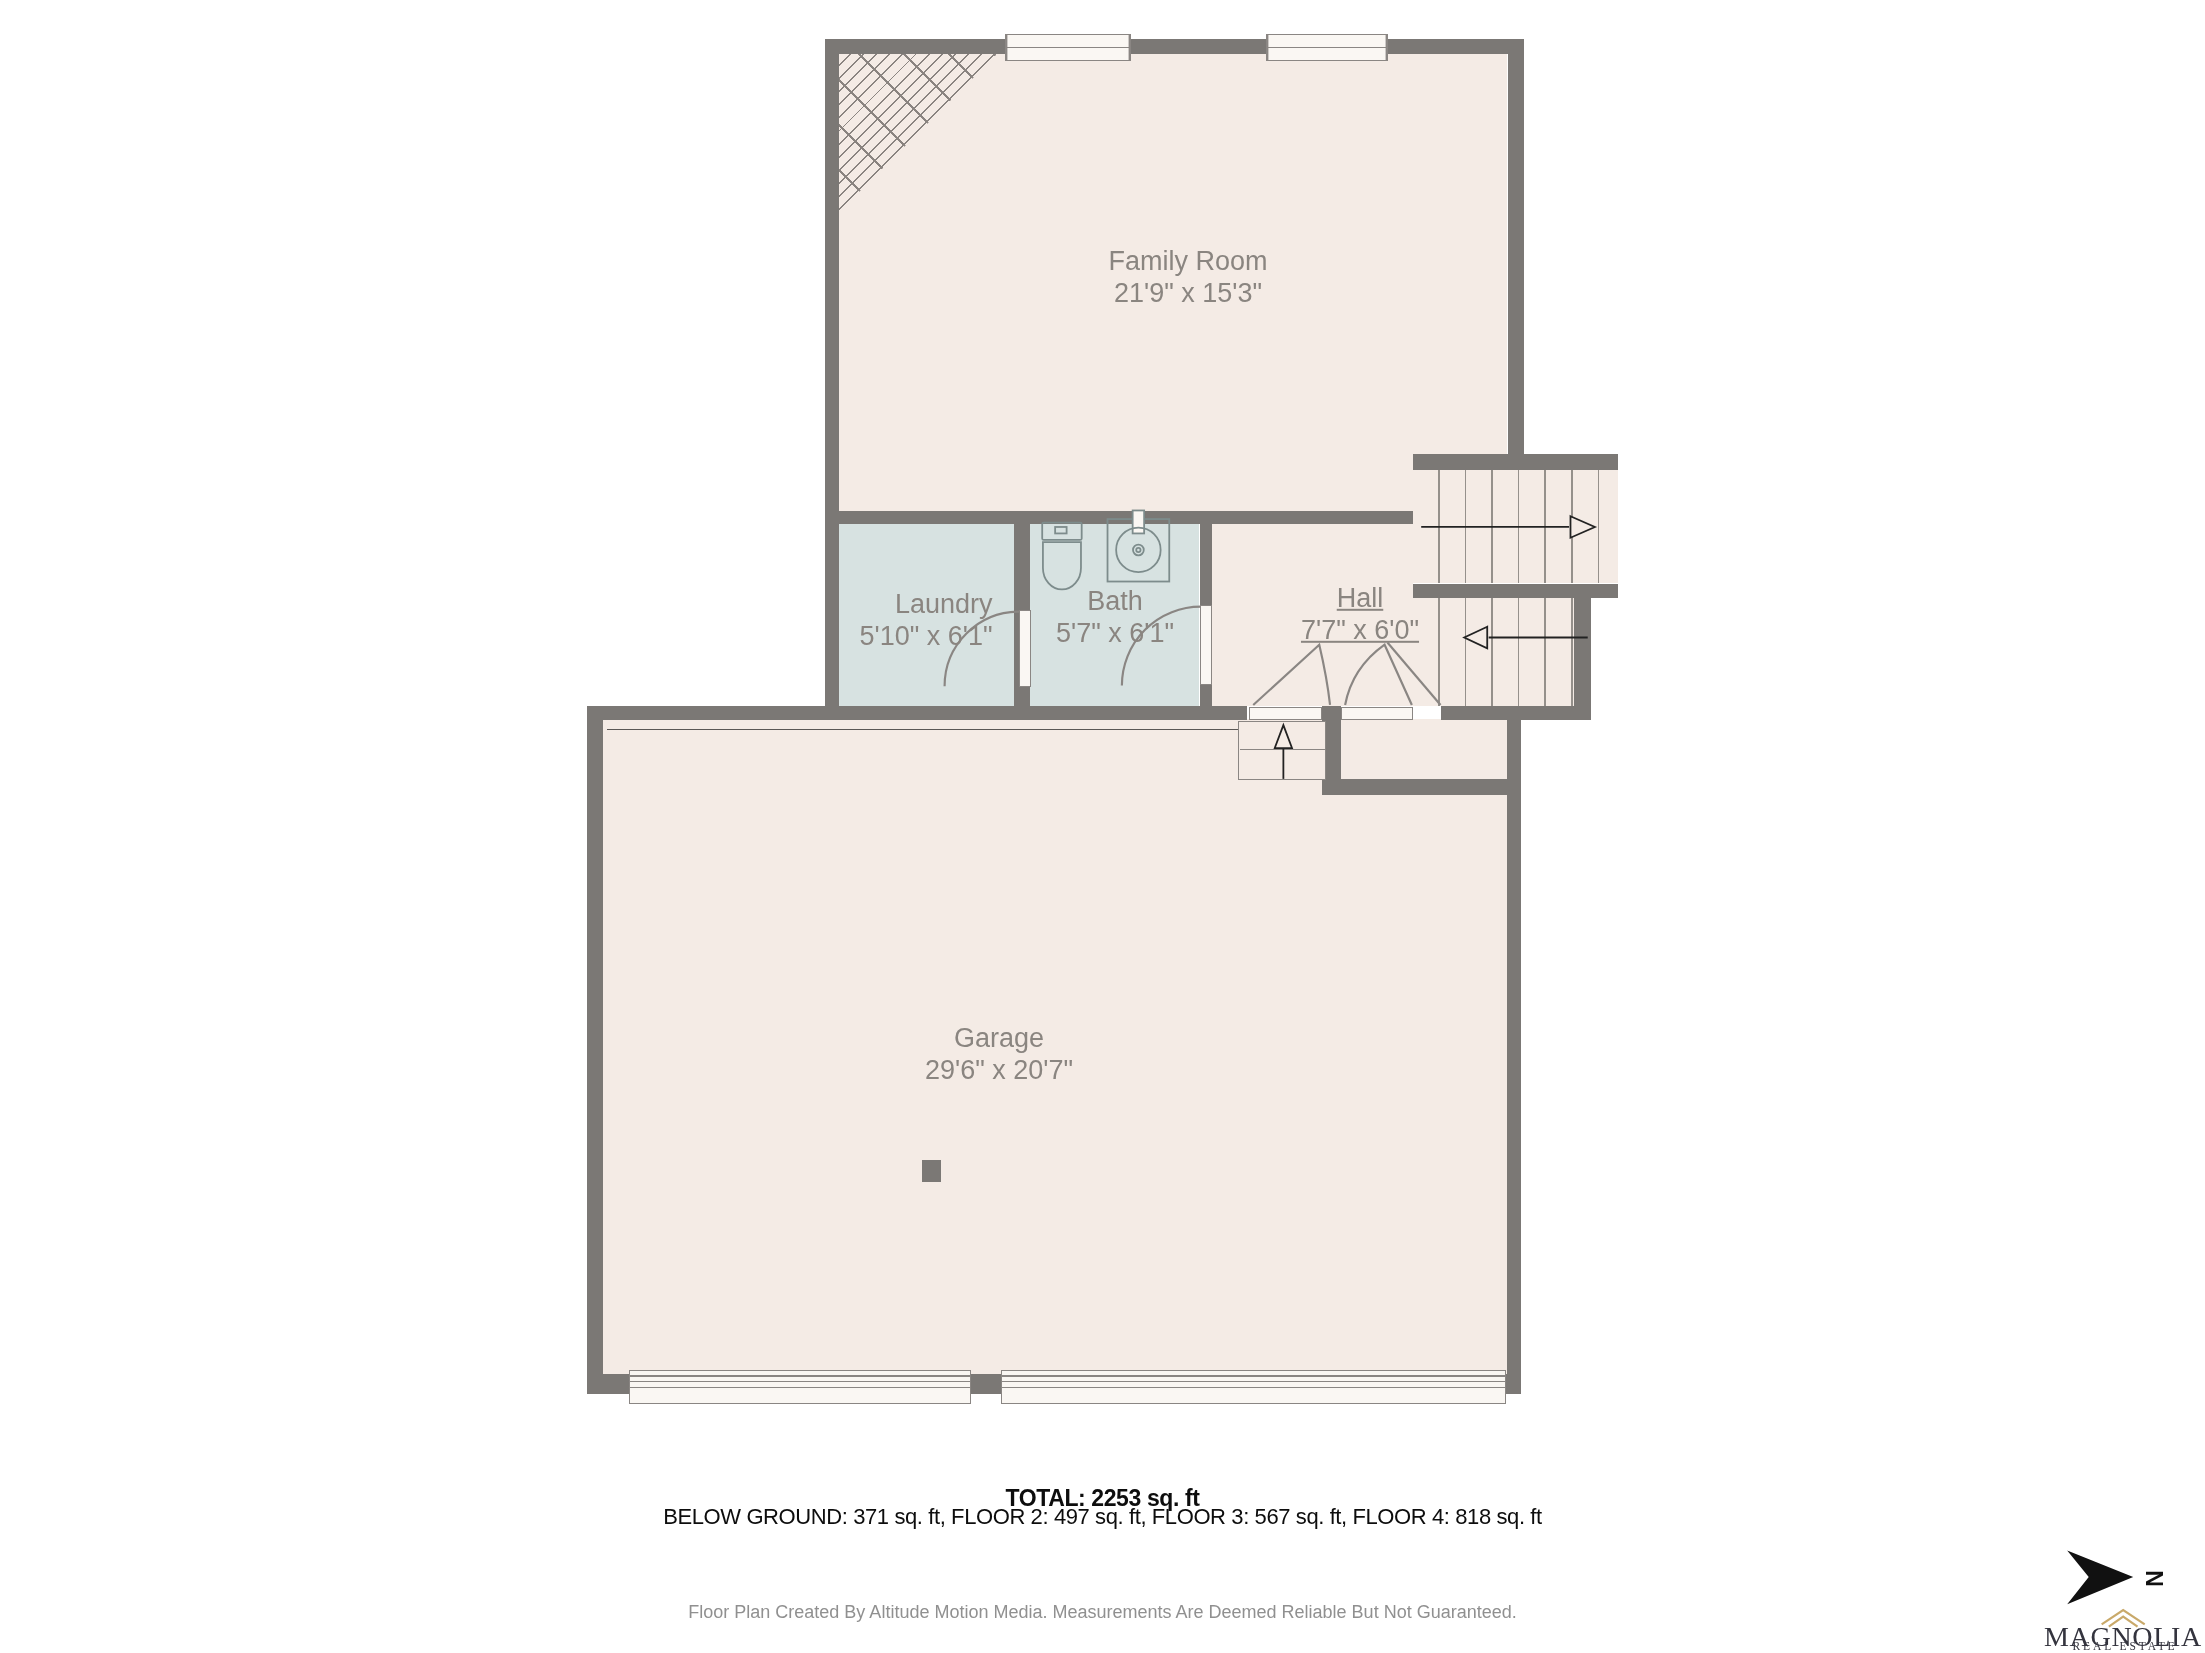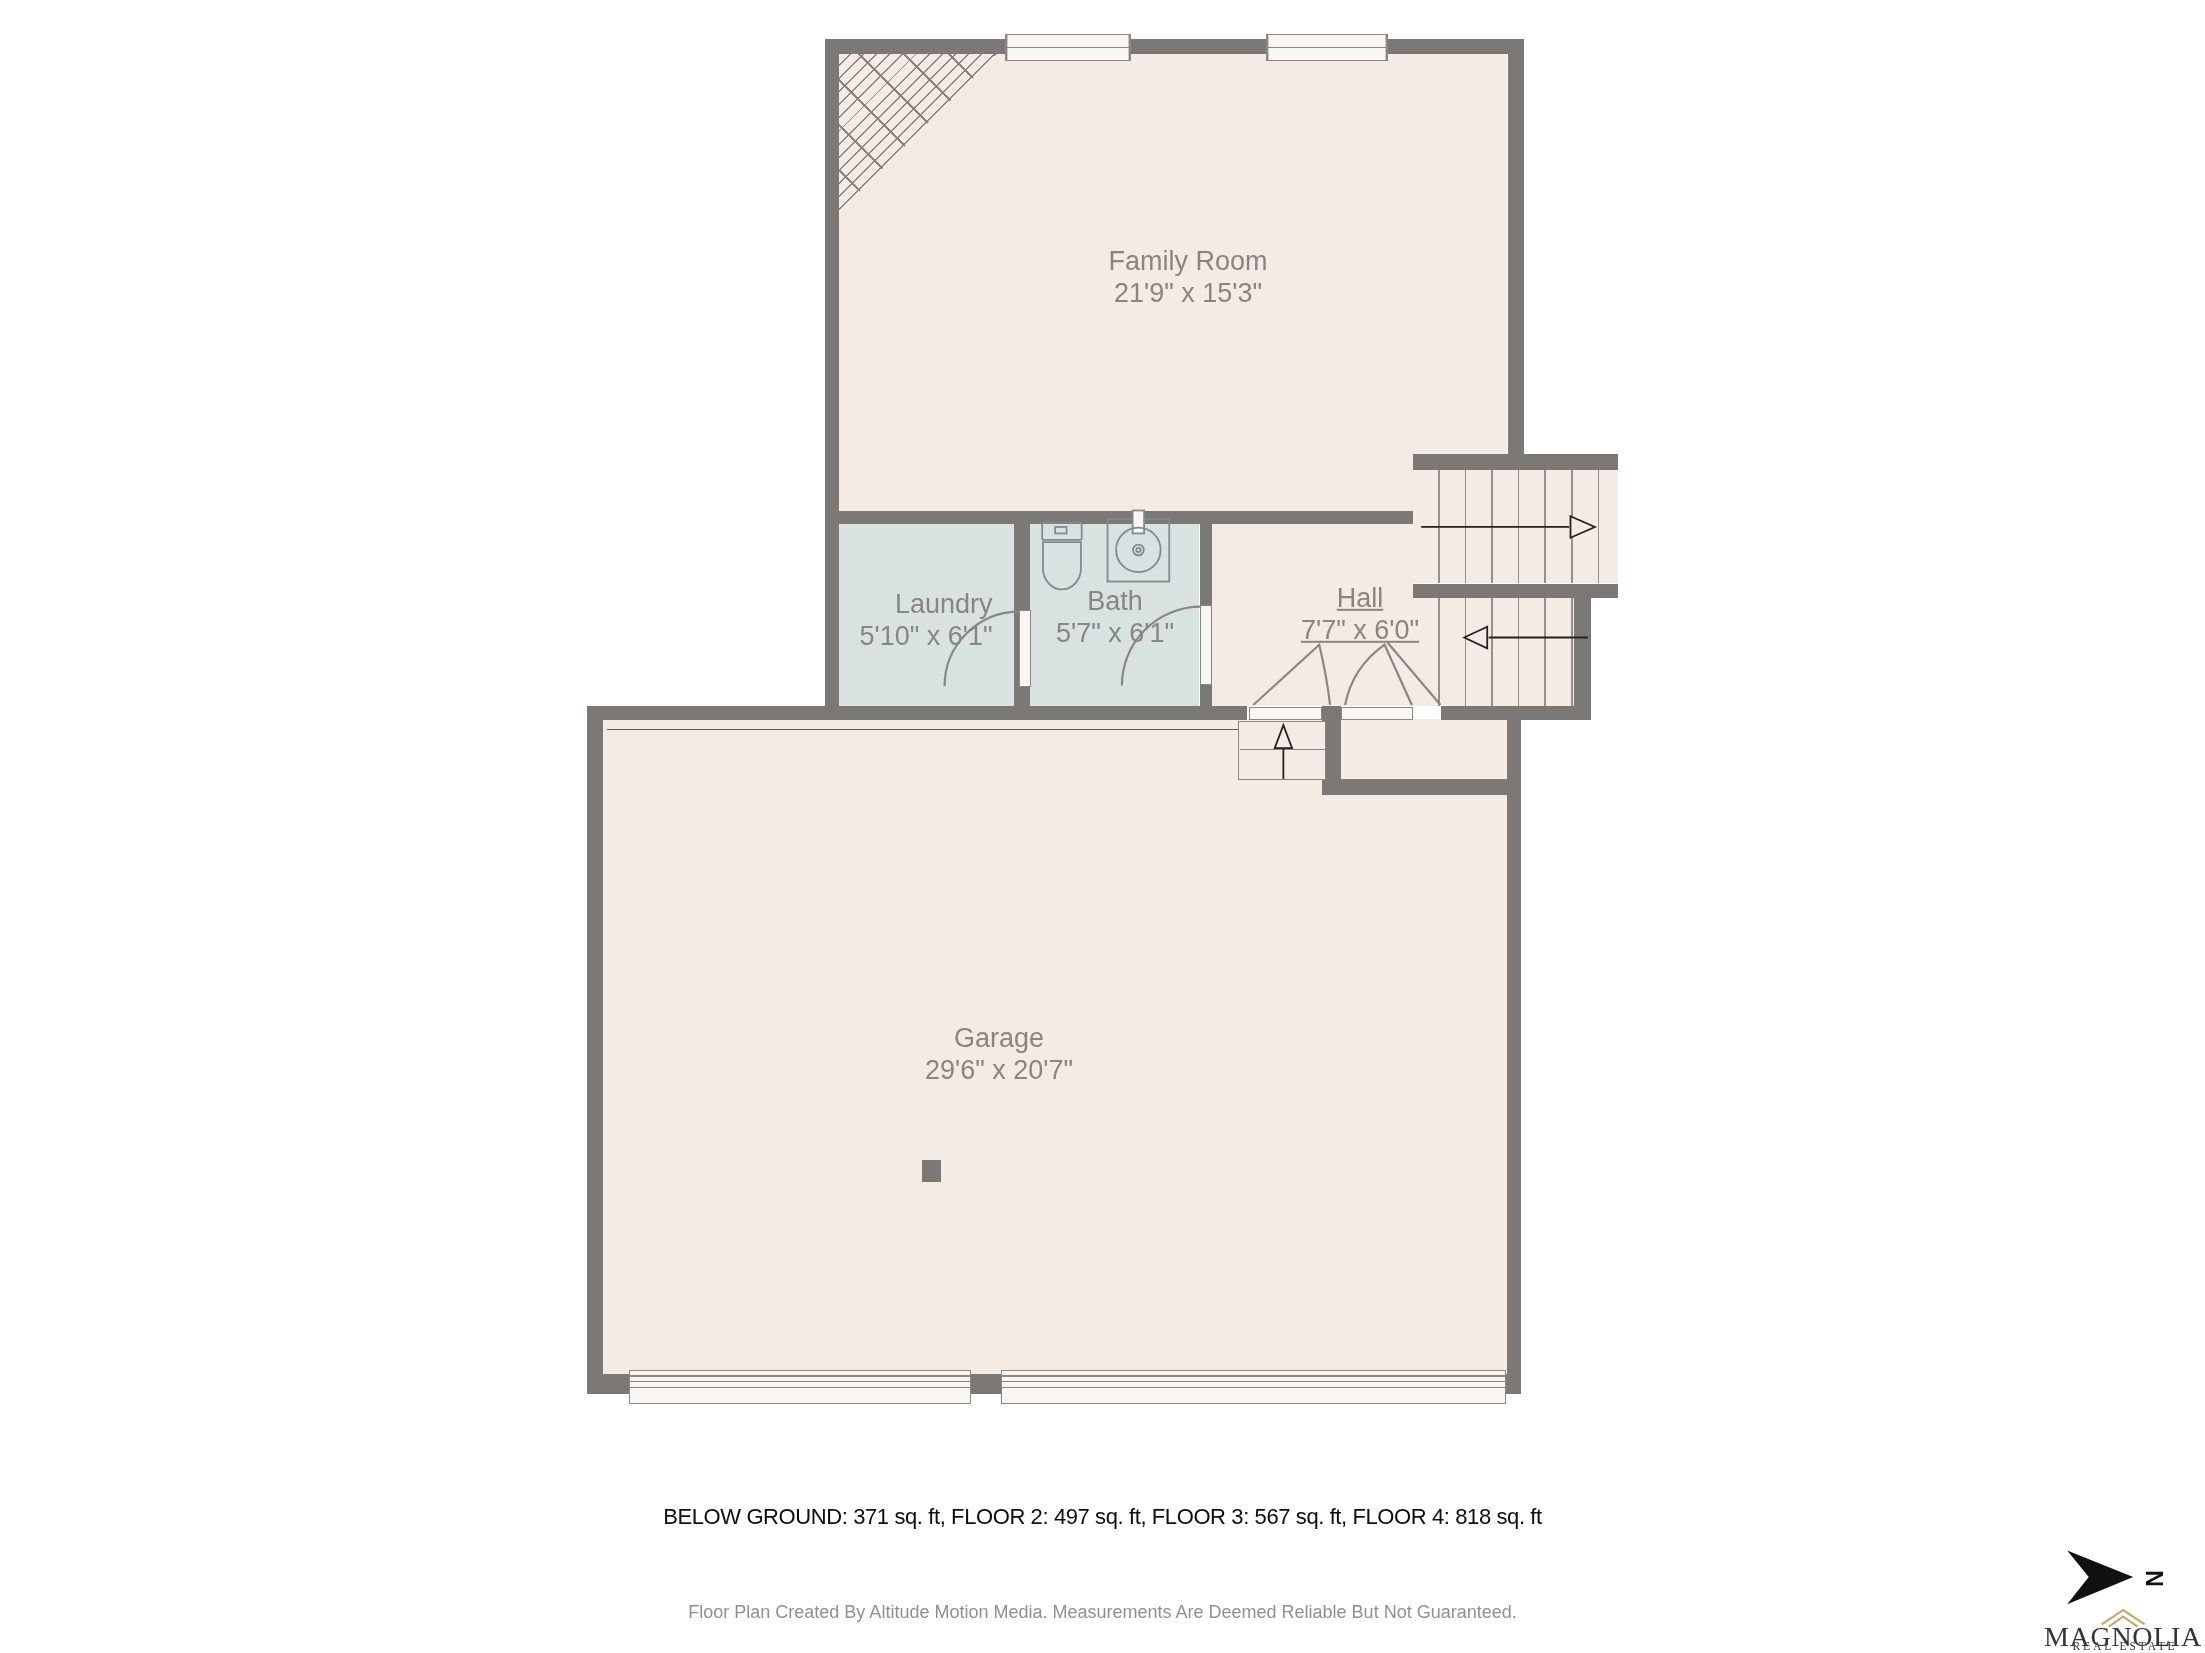--- a/index.html
+++ b/index.html
@@ -143,20 +143,21 @@
   </div>
   <div class="room-label" style="left:1360px;top:617px;text-decoration:underline;">
     <div>Hall</div>
     <div>7'7" x 6'0"</div>
   </div>
   <div class="room-label" style="left:999px;top:1057px;">
     <div>Garage</div>
     <div>29'6" x 20'7"</div>
   </div>
 
+  <div class="centered-line tot-bold" style="top:1485px;">TOTAL: 2253 sq. ft</div>
   <div class="centered-line tot" style="top:1504px;">BELOW GROUND: 371 sq. ft, FLOOR 2: 497 sq. ft, FLOOR 3: 567 sq. ft, FLOOR 4: 818 sq. ft</div>
   <div class="centered-line foot" style="top:1602px;">Floor Plan Created By Altitude Motion Media. Measurements Are Deemed Reliable But Not Guaranteed.</div>
 
   <div class="north-n" style="left:2145px;top:1565px;">N</div>
   <div class="brand-name" style="left:2123px;top:1621px;">MAGNOLIA</div>
   <div class="brand-tag" style="left:2125px;top:1640px;">REAL ESTATE</div>
 
 </div>
 
 

